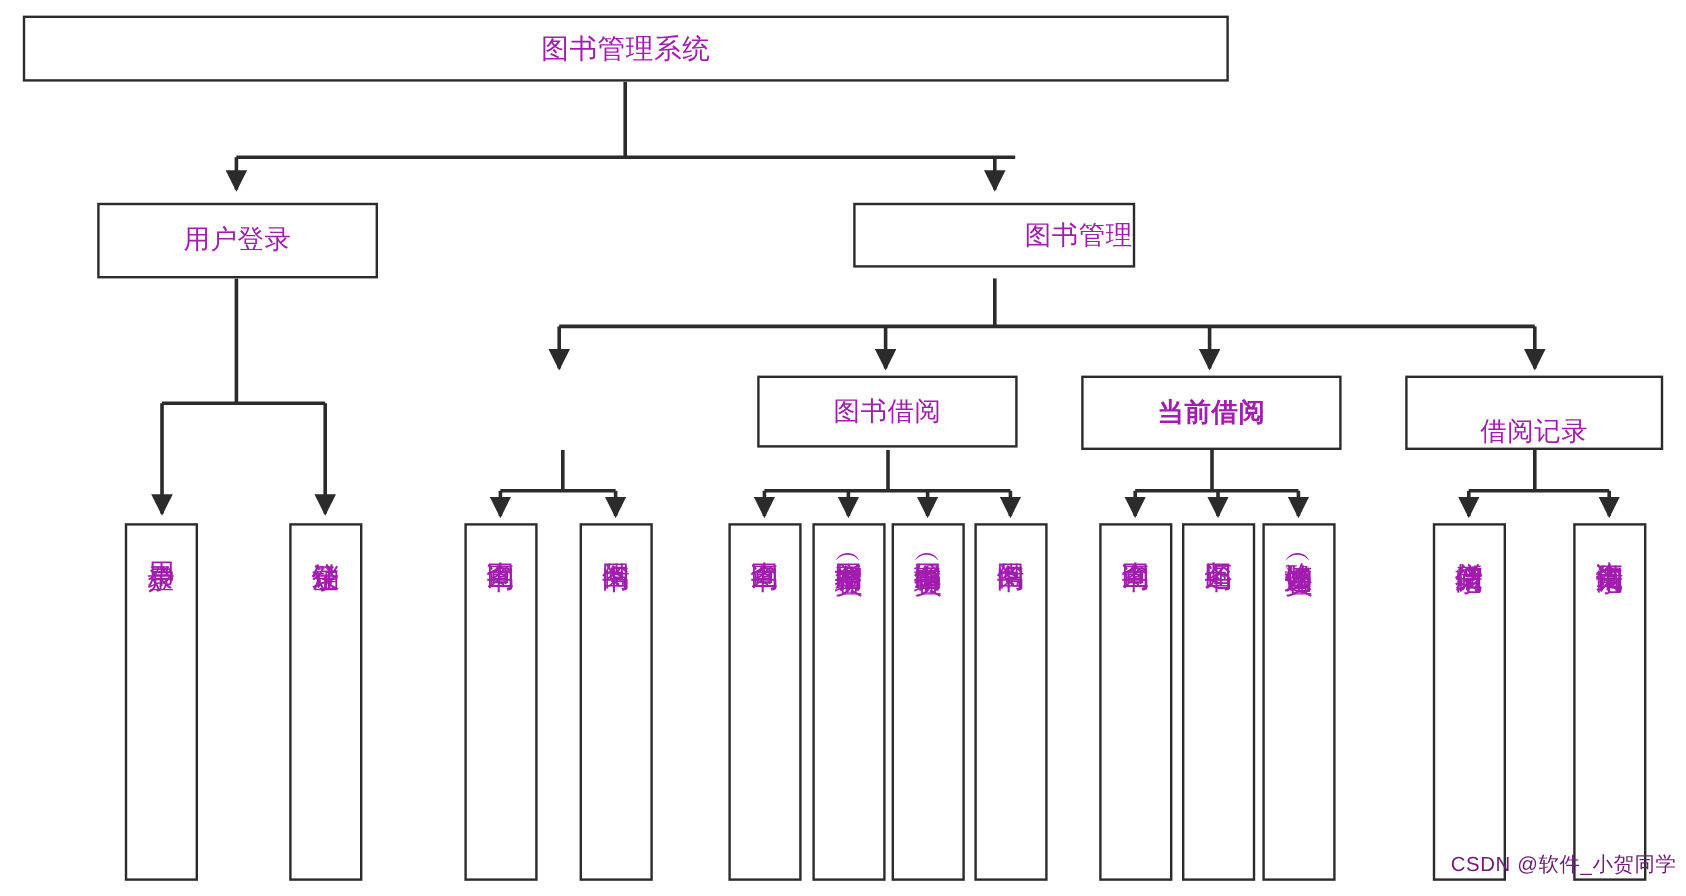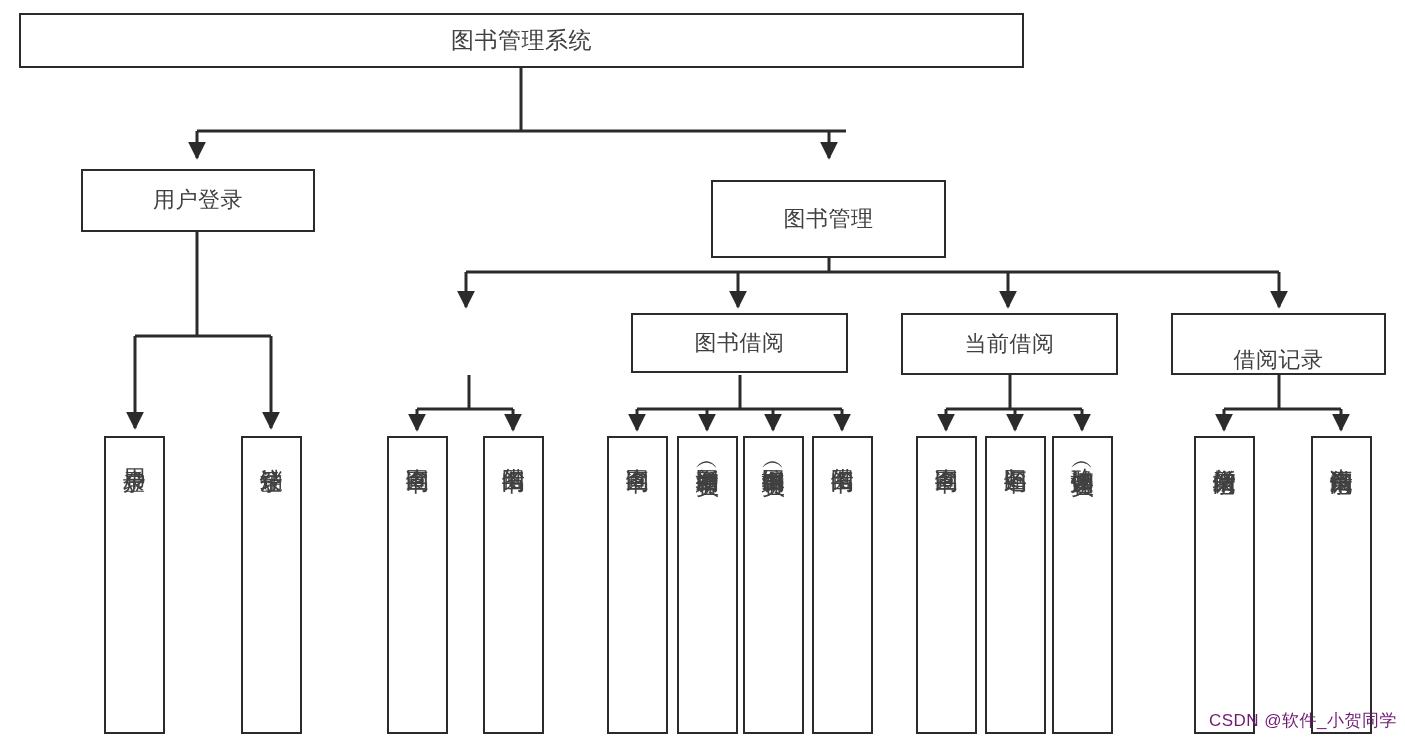--- a/index.html
+++ b/index.html
@@ -26,21 +26,21 @@
     pointer-events: none;
   }
   .node {
     position: absolute;
     box-sizing: border-box;
     border: 2px solid #2b2b2b;
     background: #ffffff;
     display: flex;
     align-items: center;
     justify-content: center;
-    color: #404040;
+    color: #a21caf;
   }
   .node .label {
     text-align: center;
     line-height: 1.12;
     letter-spacing: 0.5px;
   }
   .node.horizontal .label {
     font-size: 22px;
   }
   .node.root .label {
@@ -125,28 +125,28 @@
     </g>
   </svg>
 
   <div class="node root horizontal" style="left:19px; top:13px; width:1005px; height:55px;">
     <span class="label">图书管理系统</span>
   </div>
 
   <div class="node horizontal" style="left:81px; top:169px; width:234px; height:63px;">
     <span class="label">用户登录</span>
   </div>
-  <div class="node horizontal" style="left:711px; top:180px; width:235px; height:78px;">
+  <div class="node horizontal" style="left:711px; top:169px; width:235px; height:54px;justify-content:flex-end;">
     <span class="label">图书管理</span>
   </div>
 
   <div class="node horizontal" style="left:631px; top:313px; width:217px; height:60px;">
     <span class="label">图书借阅</span>
   </div>
-  <div class="node horizontal" style="left:901px; top:313px; width:217px; height:62px;">
+  <div class="node horizontal" style="left:901px; top:313px; width:217px; height:62px;font-weight:bold;">
     <span class="label">当前借阅</span>
   </div>
   <div class="node horizontal" style="left:1171px; top:313px; width:215px; height:62px;align-items:flex-end;">
     <span class="label">借阅记录</span>
   </div>
 
   <div class="node vertical" style="left:104px; top:436px; width:61px; height:298px;">
     <span class="label">用户登录</span>
   </div>
   <div class="node vertical" style="left:241px; top:436px; width:61px; height:298px;">

